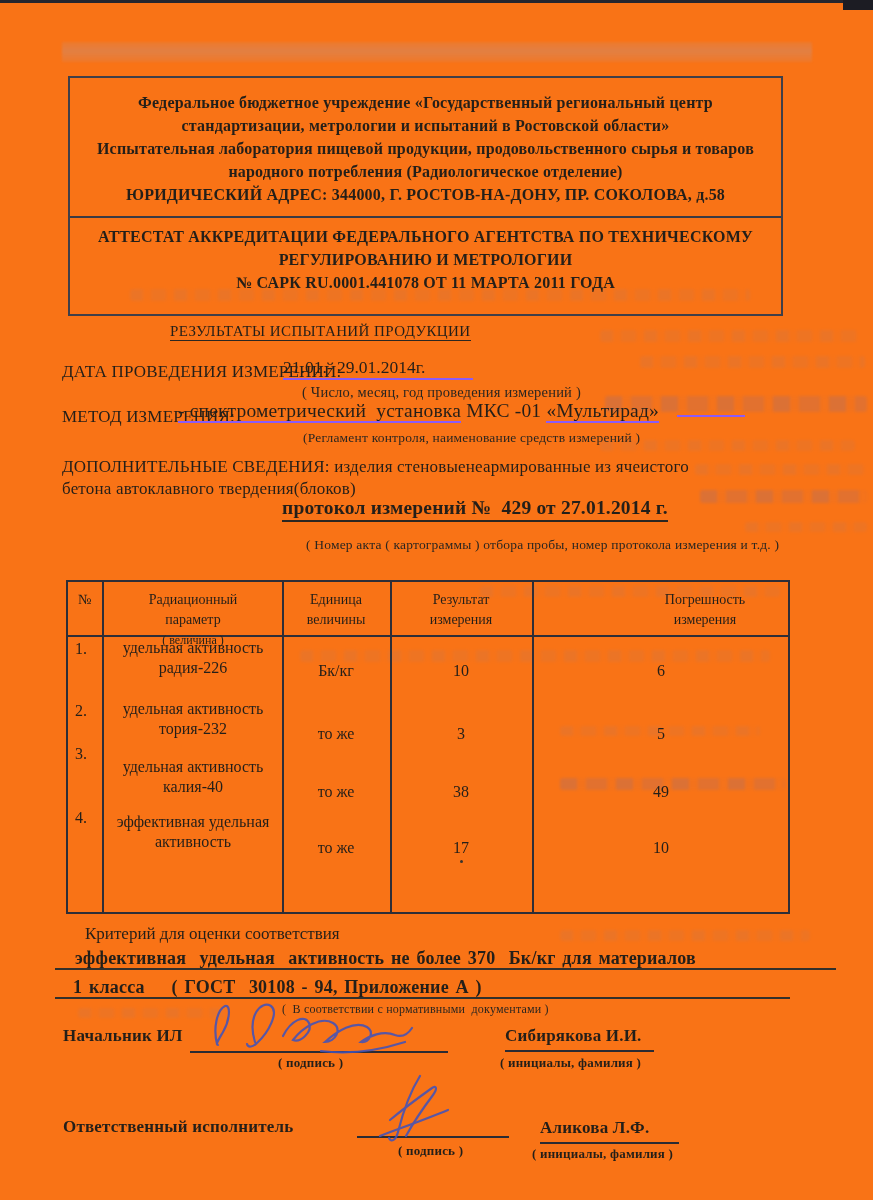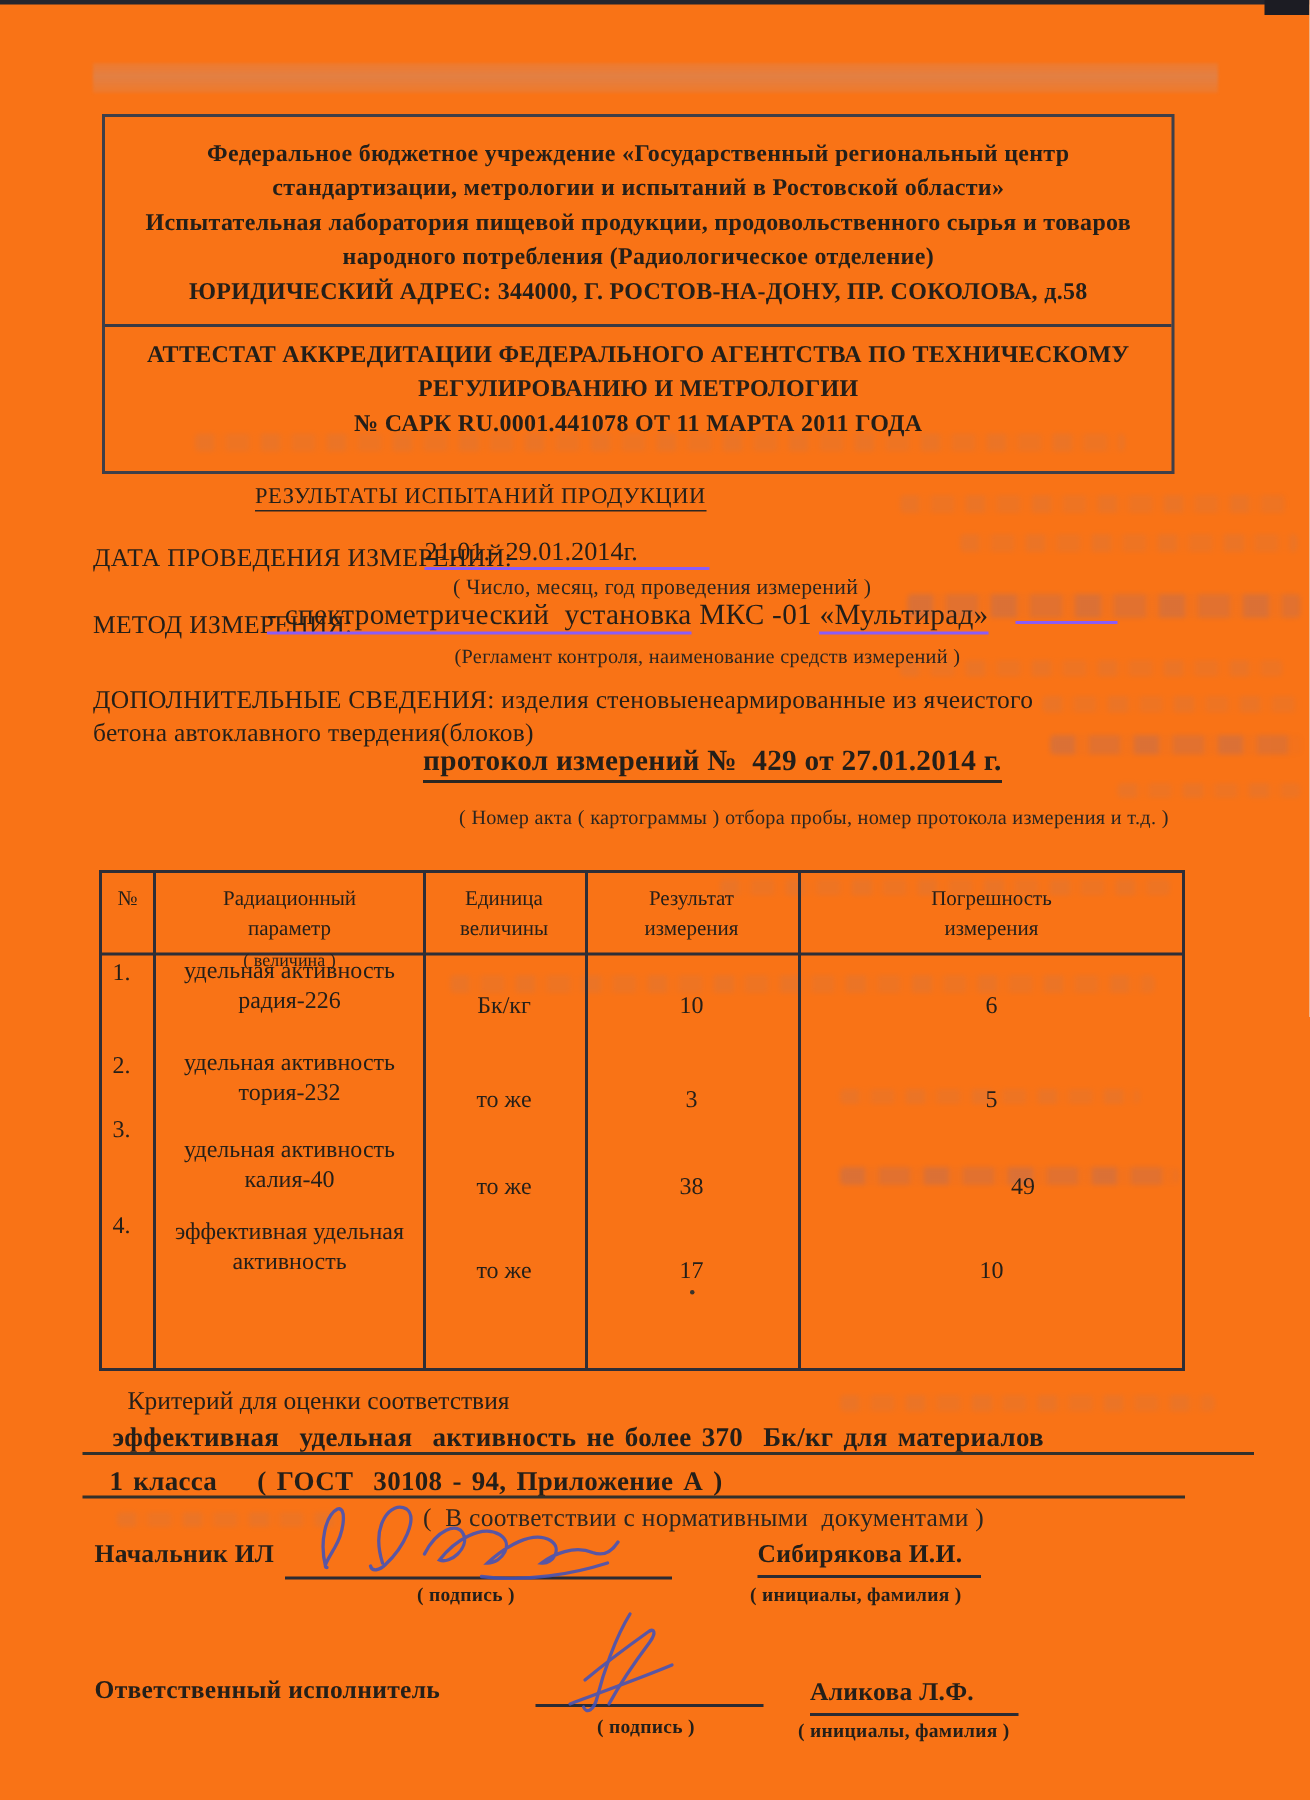--- a/index.html
+++ b/index.html
@@ -143,21 +143,21 @@
       <div class="th-sub">( величина )</div>
     </div>
     <div class="cell c2 th" style="top:8px;">
       <div>Единица</div>
       <div>величины</div>
     </div>
     <div class="cell c3 th" style="top:8px;">
       <div>Результат</div>
       <div>измерения</div>
     </div>
-    <div class="cell c4 th" style="top:8px;">
+    <div class="cell c4 th" style="top:8px;padding-left:44px;">
       <div>Погрешность</div>
       <div>измерения</div>
     </div>
 
     <div class="cell c0 td-num" style="top:57px;text-align:left;padding-left:7px;">1.</div>
     <div class="cell c1 td" style="top:56px;">
       <div>удельная активность</div>
       <div>радия-226</div>
     </div>
     <div class="cell c2 td" style="top:79px;">Бк/кг</div>
@@ -173,38 +173,38 @@
     <div class="cell c3 td" style="top:142px;">3</div>
     <div class="cell c4 td" style="top:142px;">5</div>
 
     <div class="cell c0 td-num" style="top:162px;text-align:left;padding-left:7px;">3.</div>
     <div class="cell c1 td" style="top:175px;">
       <div>удельная активность</div>
       <div>калия-40</div>
     </div>
     <div class="cell c2 td" style="top:200px;">то же</div>
     <div class="cell c3 td" style="top:200px;">38</div>
-    <div class="cell c4 td" style="top:200px;padding-left:21px;">49</div>
+    <div class="cell c4 td" style="top:200px;">49</div>
 
     <div class="cell c0 td-num" style="top:226px;text-align:left;padding-left:7px;">4.</div>
     <div class="cell c1 td" style="top:230px;">
       <div>эффективная удельная</div>
       <div>активность</div>
     </div>
     <div class="cell c2 td" style="top:256px;">то же</div>
     <div class="cell c3 td" style="top:256px;">17</div>
     <div class="cell c4 td" style="top:256px;">10</div>
 
     <div class="abs ink-dot" style="left:392px;top:278px;"></div>
   </div>
 
   <span class="abs" style="left:85px;top:924px;font-size:17px;">Критерий для оценки соответствия</span>
   <div class="abs crit-line pre" style="left:55px;top:946px;width:781px;padding-left:20px;box-sizing:border-box;">эффективная  удельная  активность не более 370  Бк/кг для материалов</div>
   <div class="abs crit-line pre" style="left:55px;top:975px;width:735px;padding-left:18px;box-sizing:border-box;">1 класса    ( ГОСТ  30108 - 94, Приложение А )</div>
-  <span class="abs hint pre" style="left:282px;top:1002px;font-size:17px;font-family:Liberation Serif, serif;">(  В соответствии с нормативными  документами )</span>
+  <span class="abs hint pre" style="left:282px;top:1002px;font-size:12px;font-family:Liberation Serif, serif;">(  В соответствии с нормативными  документами )</span>
 
   <span class="abs sig-label" style="left:63px;top:1026px;">Начальник ИЛ</span>
   <div class="abs sig-line" style="left:190px;top:1030px;width:258px;height:21px;"></div>
   <svg class="abs signature" style="left:203px;top:998px;" width="215" height="58" viewBox="0 0 215 58">
     <g fill="none" stroke="#4353b8" stroke-width="2.2" stroke-linecap="round" opacity="0.88">
       <path d="M14,46 C10,30 14,12 22,8 C28,6 27,22 20,34 C16,41 12,47 15,47"></path>
       <path d="M52,44 C44,18 58,2 68,8 C76,14 66,34 54,45 C50,49 45,50 44,46"></path>
       <path d="M80,38 C88,22 102,16 106,25 C110,34 97,45 90,42 C100,29 118,18 130,25 C140,31 132,44 122,44 C134,33 152,22 164,29 C172,34 166,45 158,44 C166,38 180,32 192,37 C200,40 205,36 209,30"></path>
       <path d="M118,53 C148,57 180,51 202,44"></path>
     </g>

